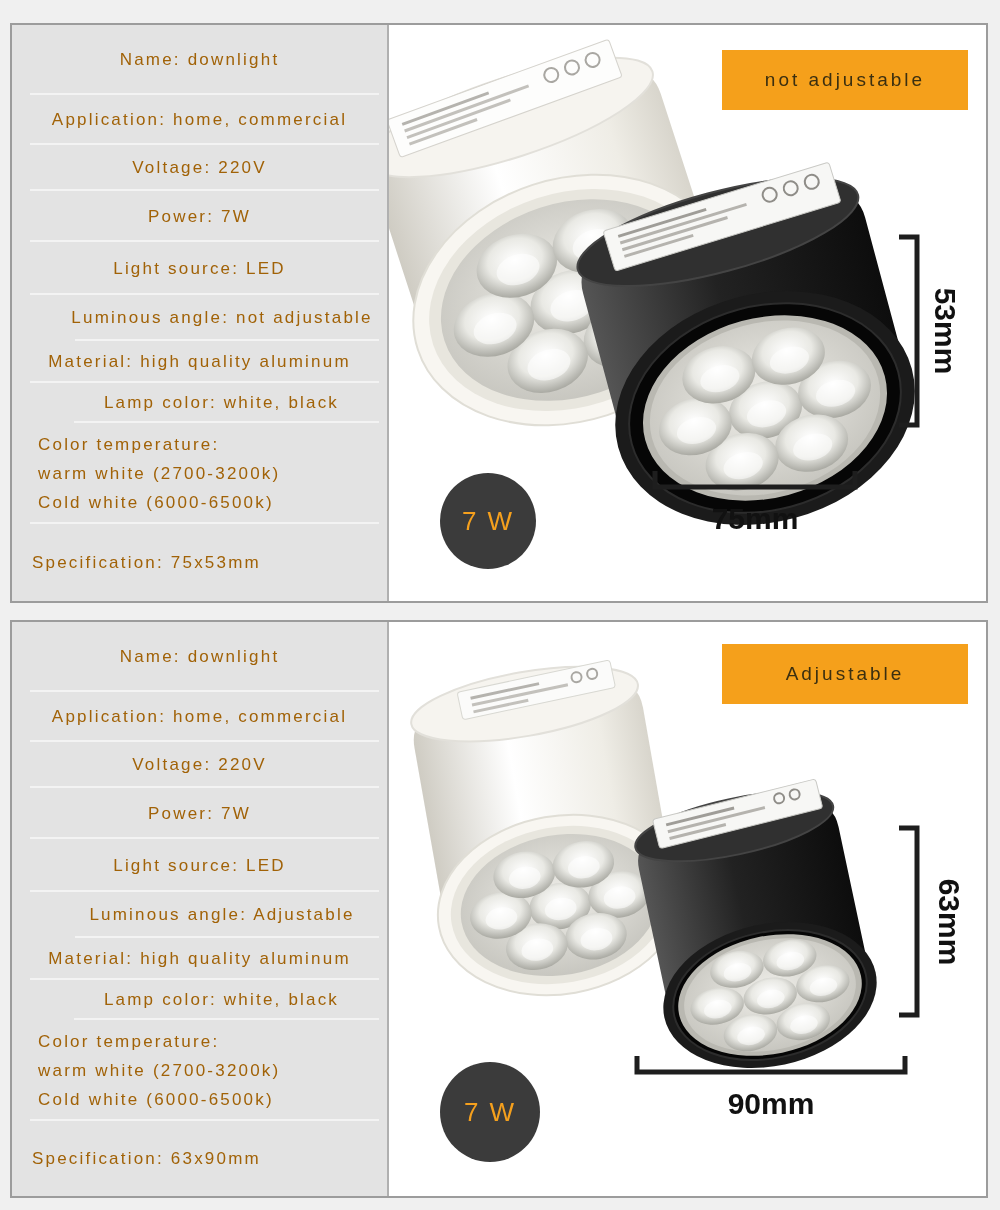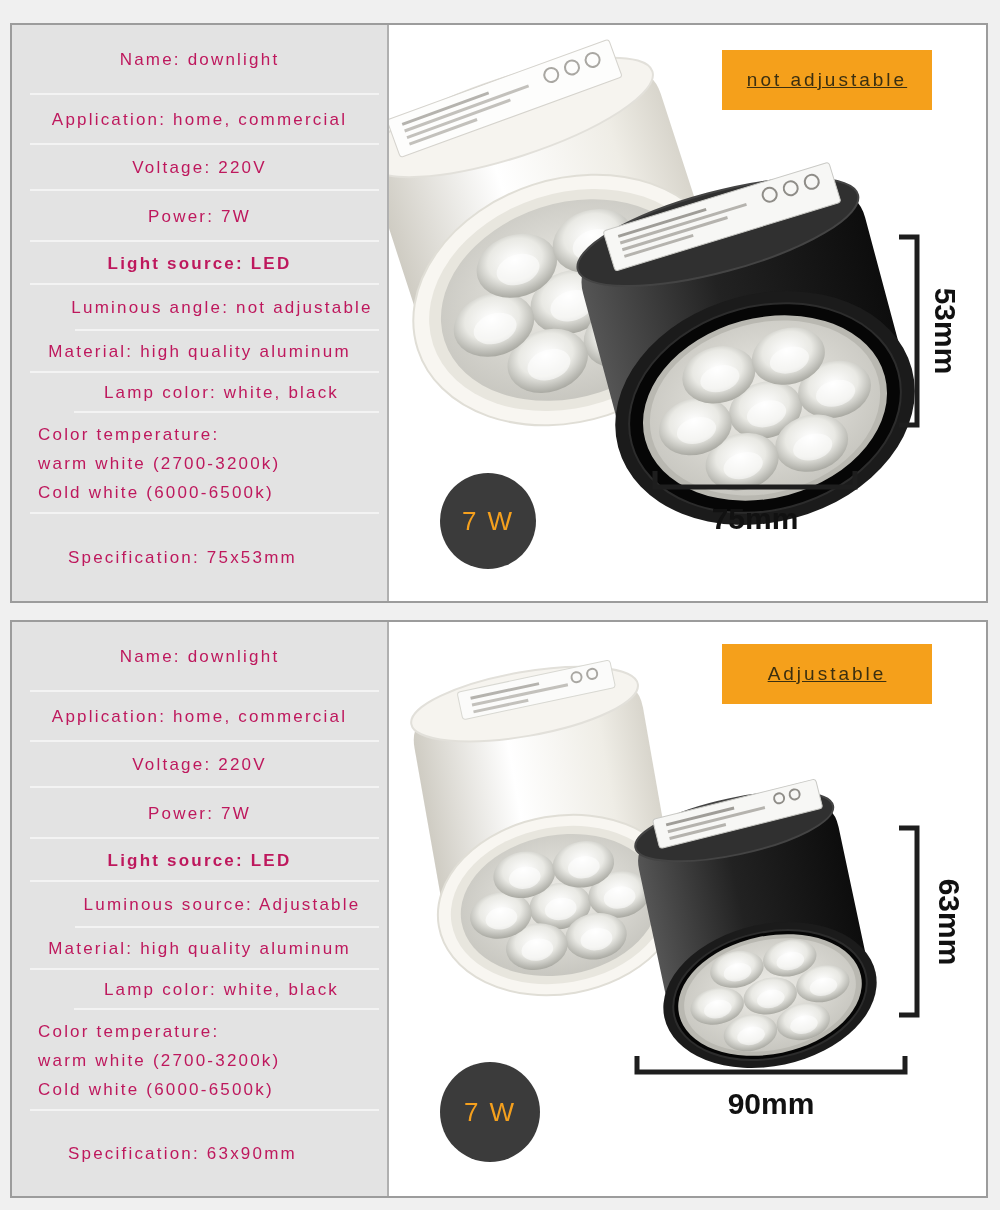--- a/index.html
+++ b/index.html
@@ -33,77 +33,76 @@
     background:var(--panel-bg);
     border-right:2px solid #b0b0b0;
     display:flex;
     flex-direction:column;
   }
   .row{
     position:relative;
     display:flex;
     align-items:center;
     justify-content:center;
-    color:#be185d;
+    color:#a16207;
     font-size:17px;
     letter-spacing:2.2px;
     white-space:nowrap;
   }
   .row::after{
     content:"";
     position:absolute;
     left:18px;right:8px;bottom:0;
     height:2px;background:#f3f3f3;
   }
   .r1{height:70px;}
   .r2{height:50px;}
   .r3{height:46px;}
   .r4{height:51px;}
-  .r5{height:43px;font-weight:bold;}
+  .r5{height:53px;}
   .r6{height:46px;margin-left:45px;}
   .r7{height:42px;}
   .r8{height:40px;margin-left:44px;}
   .r9{
     height:101px;
     flex-direction:column;
     align-items:flex-start;
     justify-content:center;
     padding-left:26px;
     line-height:29px;
   }
   .r10{
     flex:1;
     justify-content:flex-start;
-    padding-left:56px;
+    padding-left:20px;
   }
   .r10::after{display:none;}
 
   .photo{
     flex:1;
     position:relative;
     background:#ffffff;
     overflow:hidden;
   }
   .photo svg{position:absolute;left:0;top:0;}
 
   .badge{
     position:absolute;
     left:333px;
-    width:210px;
+    width:246px;
     height:60px;
     background:var(--accent);
     color:#3b2f10;
     font-size:19px;
     letter-spacing:3px;
     display:flex;
     align-items:center;
     justify-content:center;
     white-space:nowrap;
     z-index:3;
-    text-decoration:underline;
   }
   #panel-top .badge{top:25px;}
   #panel-bottom .badge{top:22px;text-align:right;}
 
   .power{
     position:absolute;
     background:var(--power-circle);
     color:var(--power-text);
     border-radius:50%;
     display:flex;
@@ -256,21 +255,21 @@
   </div>
 </div>
 
 <div class="panel" id="panel-bottom">
   <div class="spec-col">
     <div class="row r1">Name: downlight</div>
     <div class="row r2">Application: home, commercial</div>
     <div class="row r3">Voltage: 220V</div>
     <div class="row r4">Power: 7W</div>
     <div class="row r5">Light source: LED</div>
-    <div class="row r6">Luminous source: Adjustable</div>
+    <div class="row r6">Luminous angle: Adjustable</div>
     <div class="row r7">Material: high quality aluminum</div>
     <div class="row r8">Lamp color: white, black</div>
     <div class="row r9">
       <div>Color temperature:</div>
       <div>warm white (2700-3200k)</div>
       <div>Cold white (6000-6500k)</div>
     </div>
     <div class="row r10">Specification: 63x90mm</div>
   </div>
 

